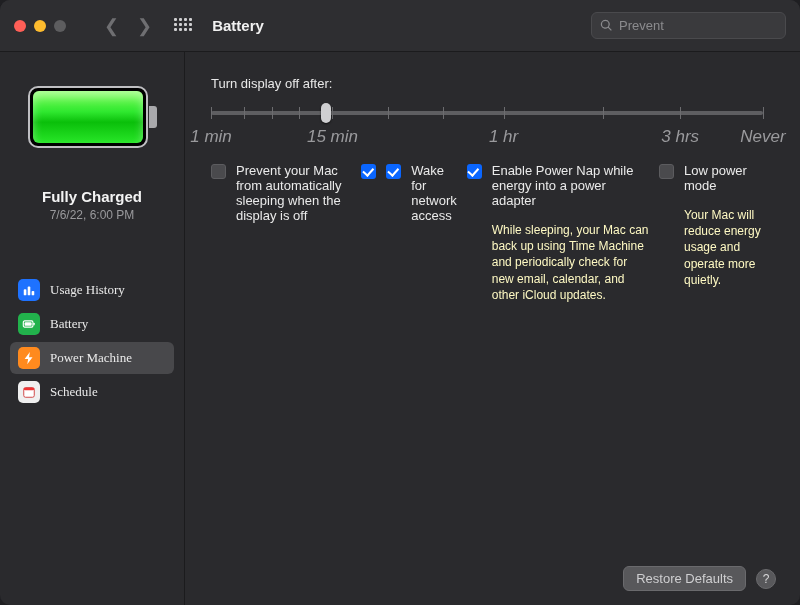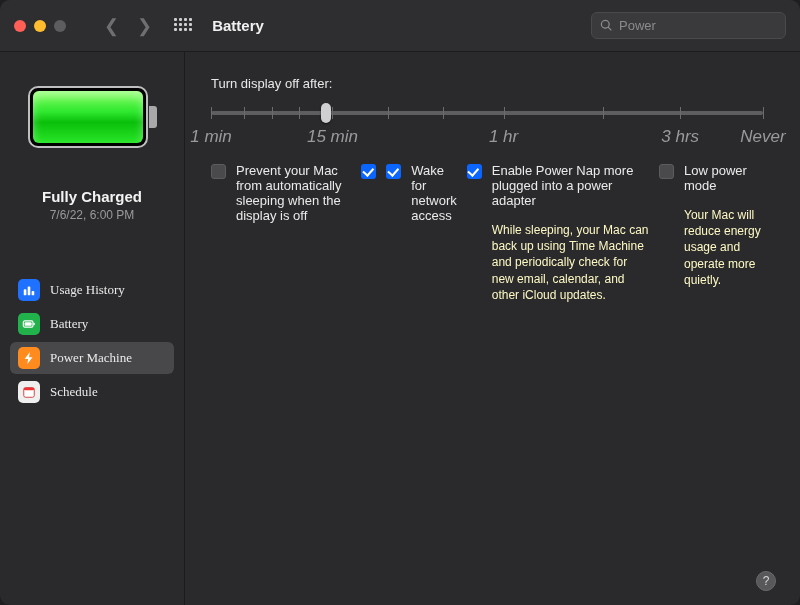--- a/index.html
+++ b/index.html
@@ -103,21 +103,21 @@
         <span></span>
         <span></span>
         <span></span>
     </div>
     <div class="title">Battery</div>
     <div class="spacer"></div>
     <div class="search">
       <svg viewBox="0 0 16 16">
           <path d="M6.5 1a5.5 5.5 0 014.38 8.83l3.65 3.64-1.06 1.06-3.64-3.65A5.5 5.5 0 116.5 1zm0 1.5a4 4 0 100 8 4 4 0 000-8z"></path>
         </svg>
-      <span>Power</span>
+      <span>Prevent</span>
     </div>
   </div>
 
   <div class="body">
     <div class="sidebar">
       <div class="battery-graphic">
         <div class="battery-shell"></div>
         <div class="battery-fill"></div>
         <div class="battery-tip"></div>
       </div>
@@ -204,31 +204,32 @@
         </div>
         <div class="opt">
           <div class="cb checked"></div>
           <div class="opt-body">
               <span class="opt-label">Wake for network access</span>
             </div>
         </div>
         <div class="opt">
           <div class="cb checked"></div>
           <div class="opt-body">
-            <span class="opt-label">Enable Power Nap more plugged into a power adapter</span>
+            <span class="opt-label">Enable Power Nap while energy into a power adapter</span>
             <span class="opt-desc">While sleeping, your Mac can back up using Time Machine and periodically check for new email, calendar, and other iCloud updates.</span>
           </div>
         </div>
         <div class="opt">
           <div class="cb unchecked"></div>
           <div class="opt-body">
             <span class="opt-label">Low power mode</span>
             <span class="opt-desc">Your Mac will reduce energy usage and operate more quietly.</span>
           </div>
         </div>
       </div>
 
       <div class="footer">
+        <div class="btn">Restore Defaults</div>
         <div class="help">?</div>
       </div>
     </div>
   </div>
 </div>
 
 </body></html>

